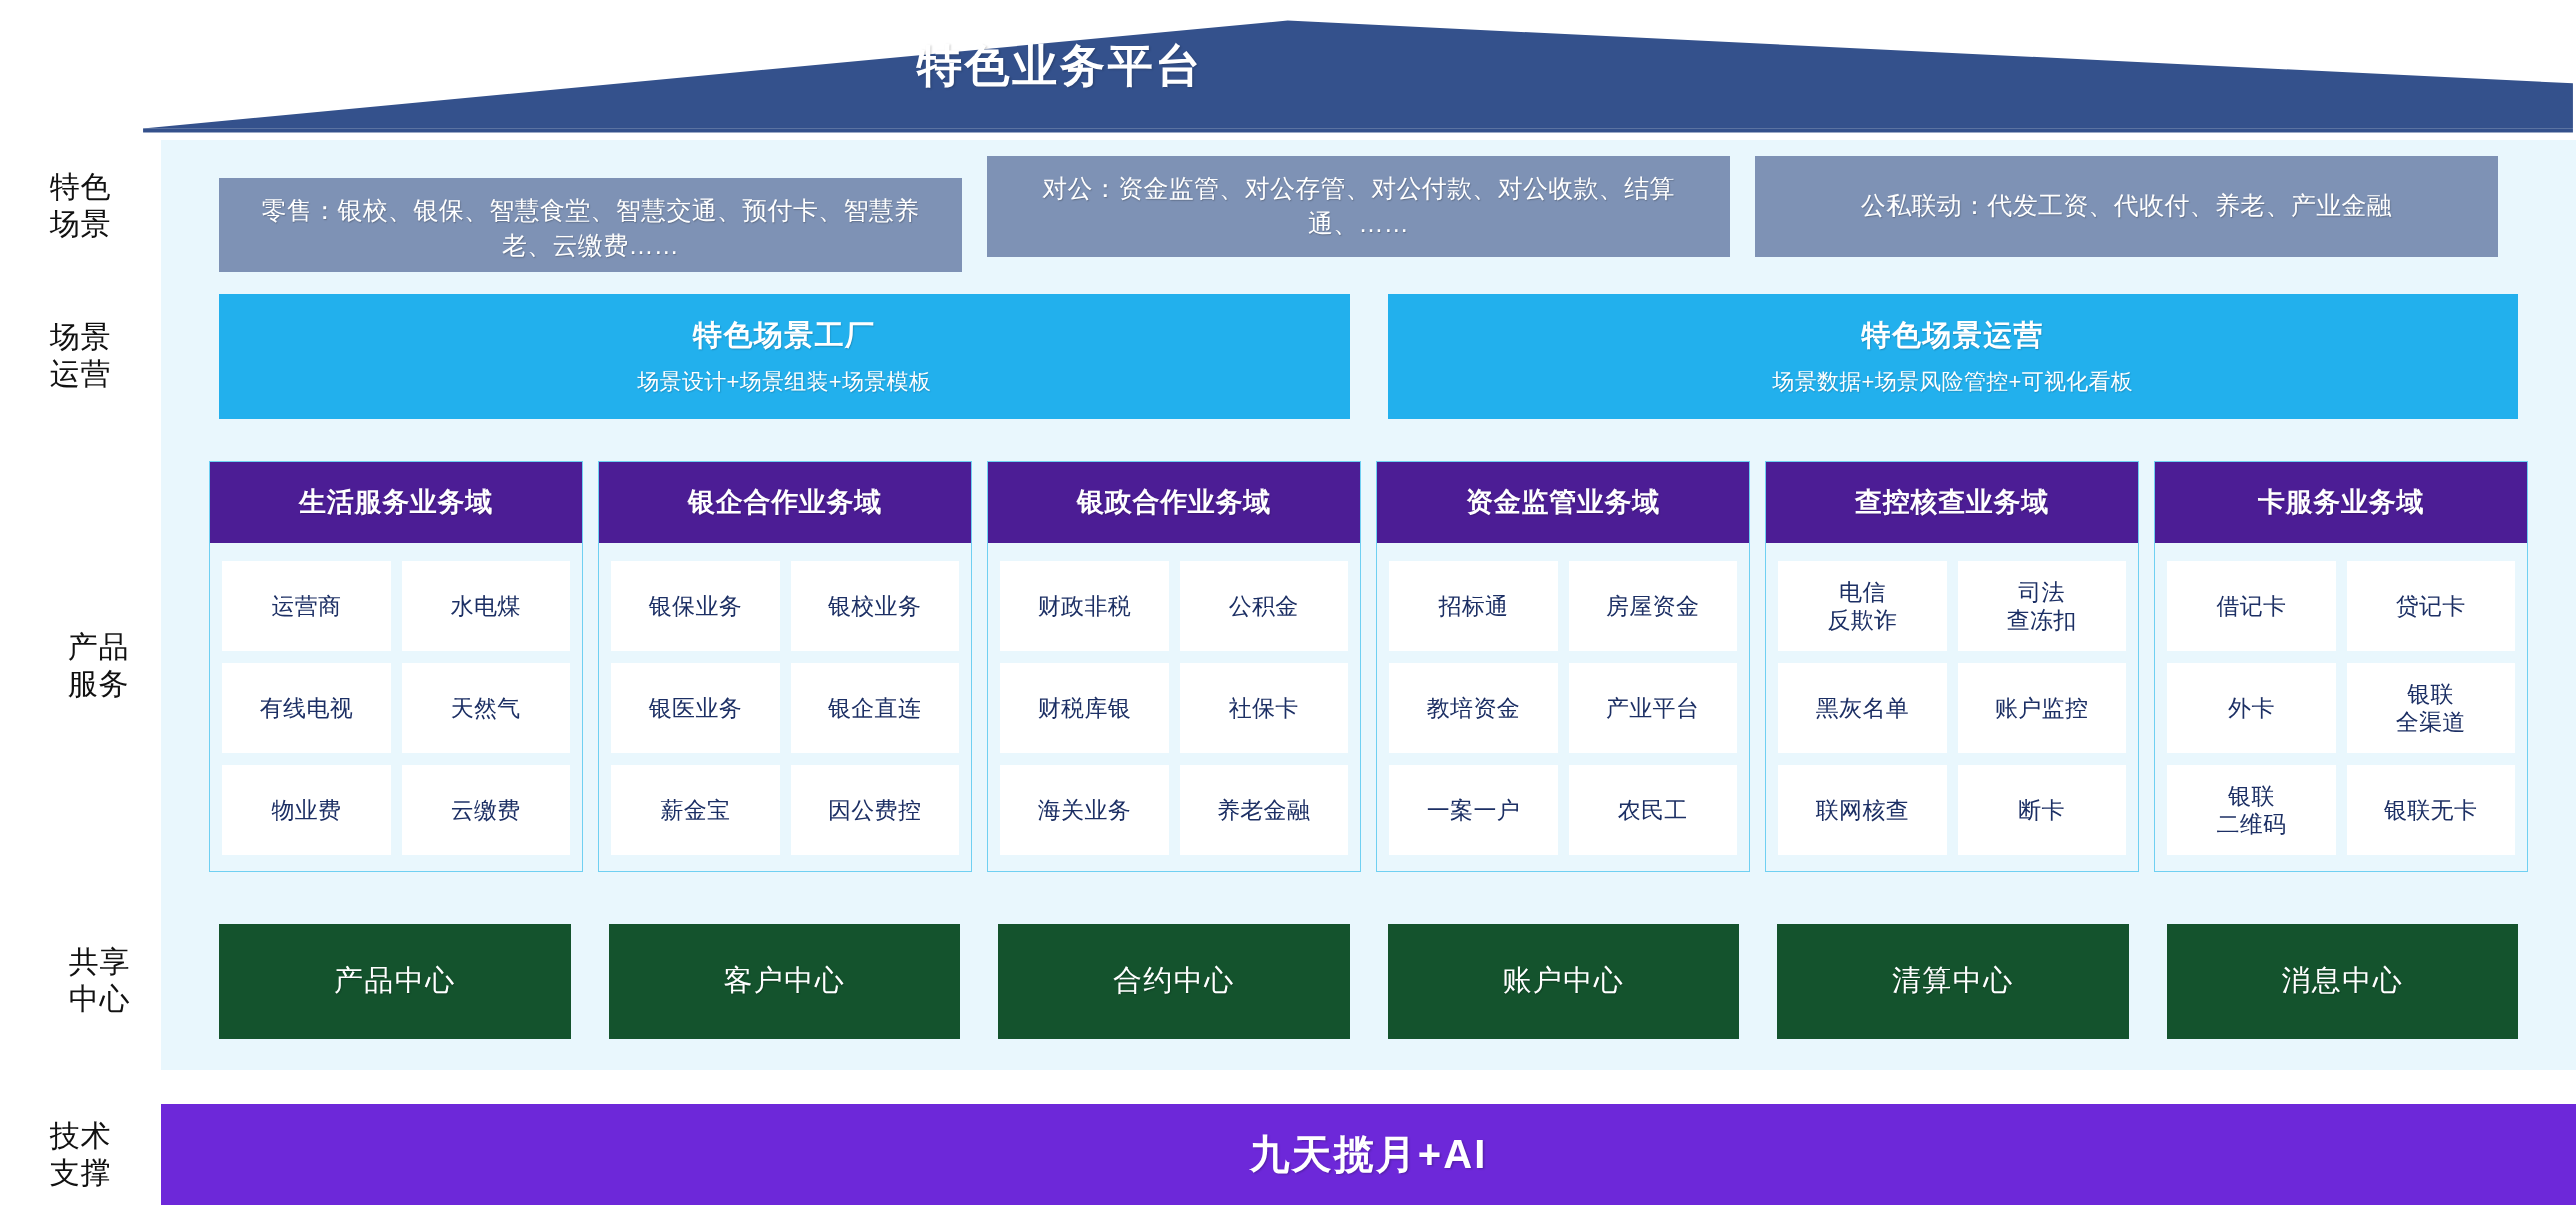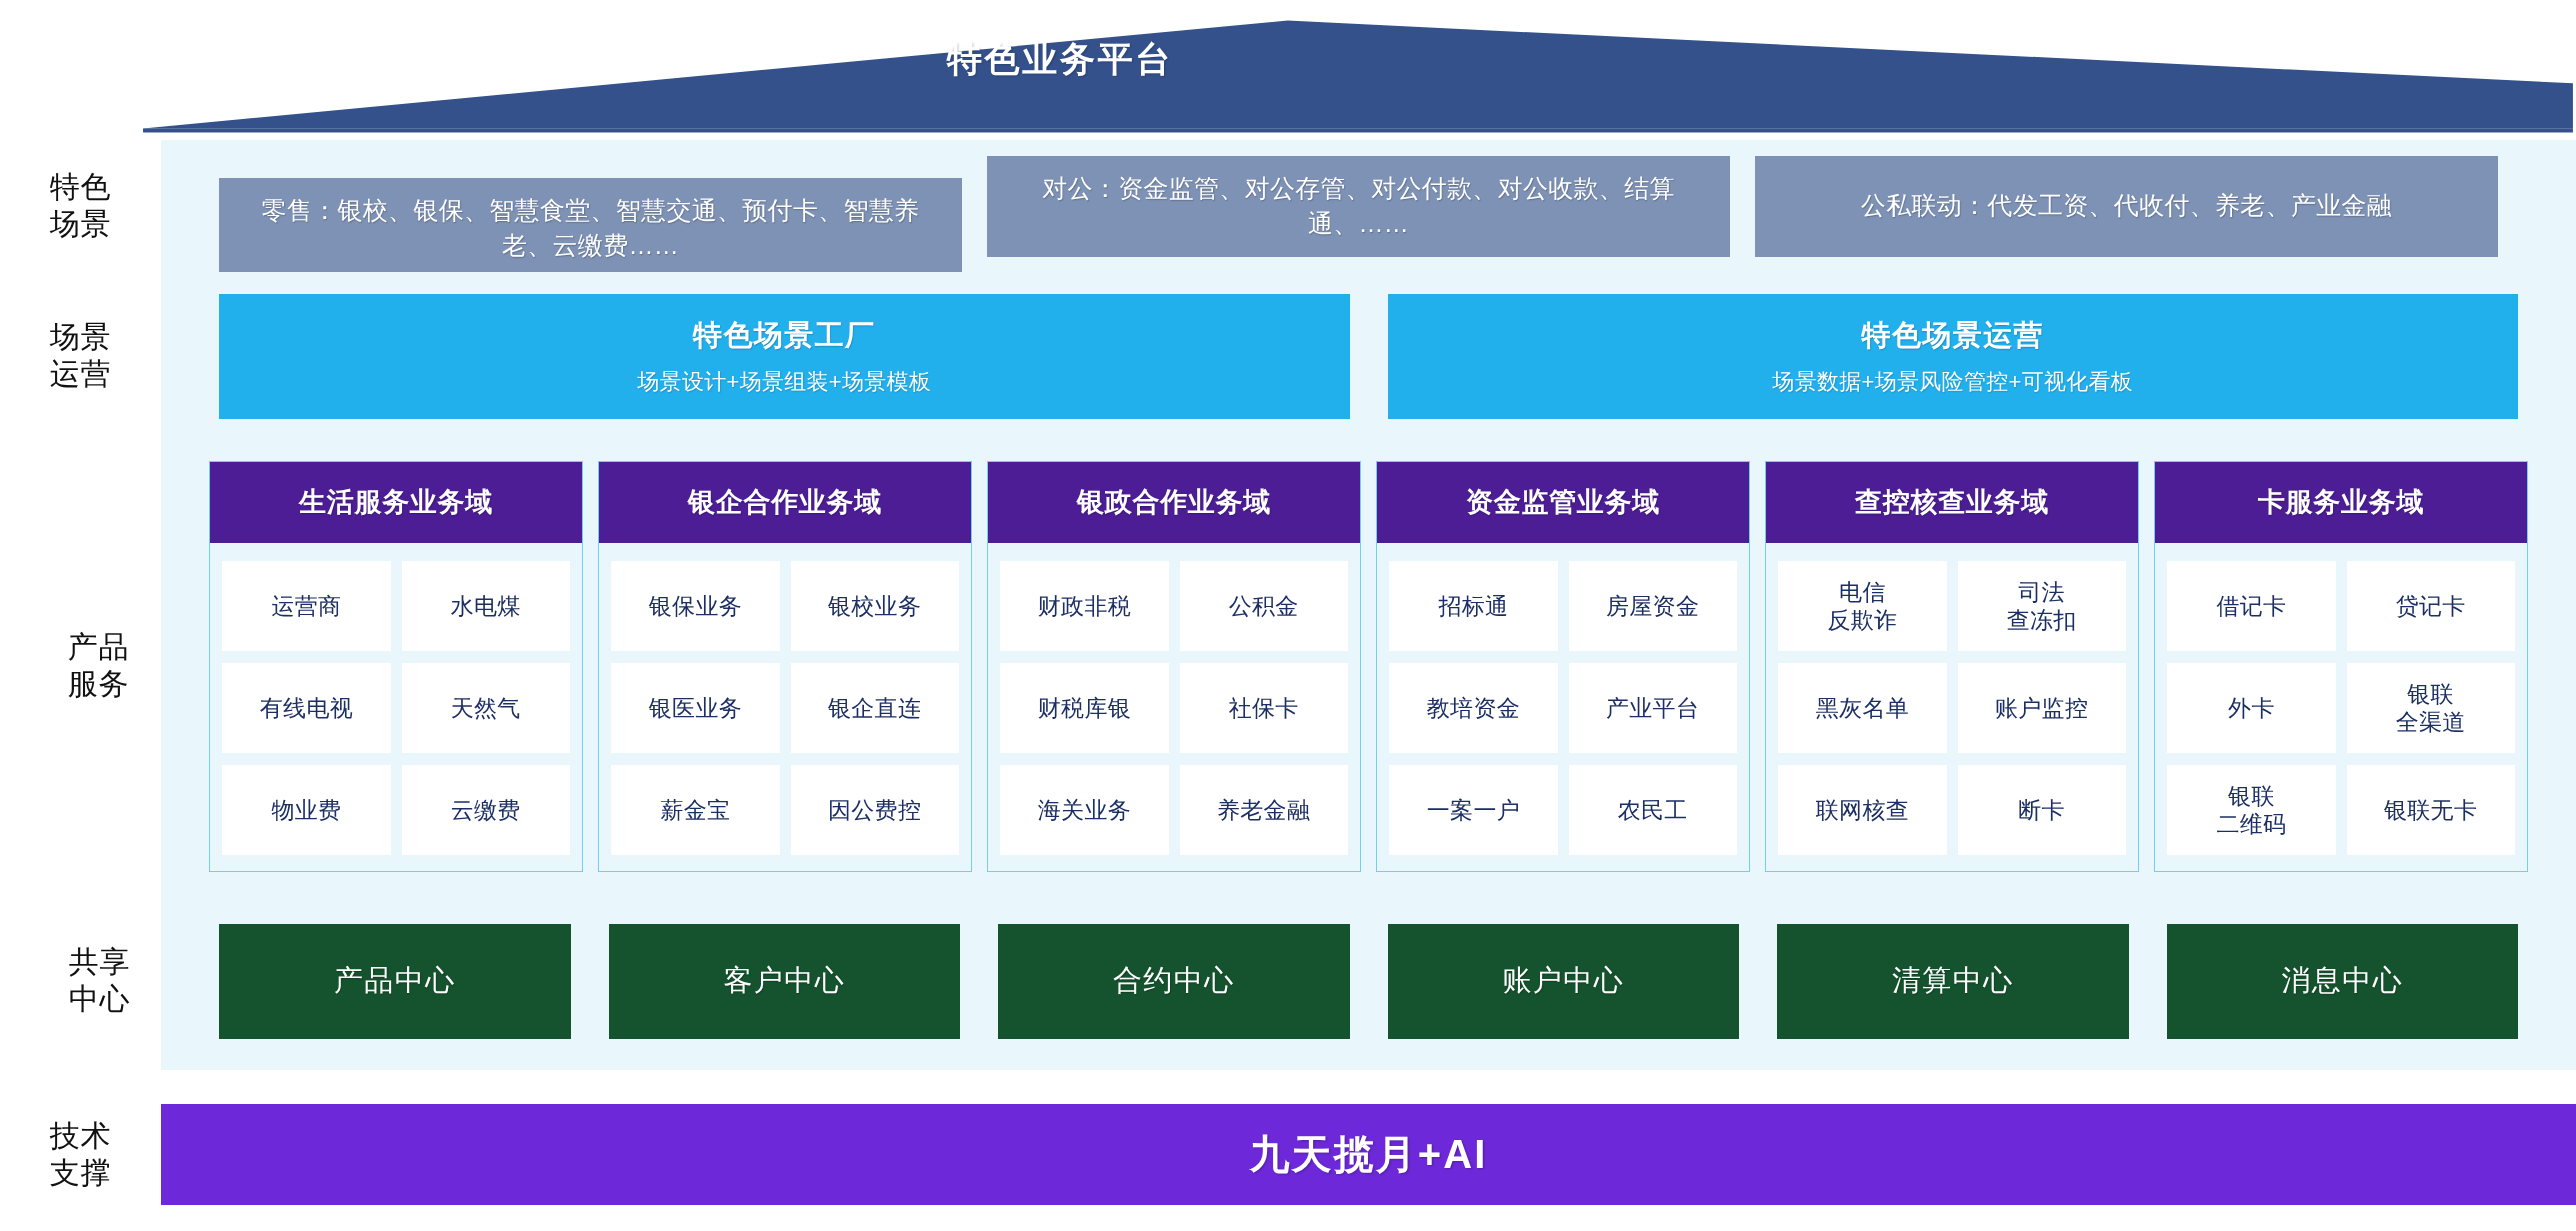--- a/index.html
+++ b/index.html
@@ -27,21 +27,21 @@
     height: 140px;
   }
   .roof-svg { position: absolute; left: 0; top: 0; }
   .roof-title {
     position: absolute;
     left: 0;
     top: 36px;
     width: 2120px;
     text-align: center;
     color: #ffffff;
-    font-size: 35px;
+    font-size: 45px;
     font-weight: bold;
     letter-spacing: 2.7px;
     text-shadow: 1.4px 1.4px 2.1px rgba(0,0,0,0.18);
   }
   .row-label {
     position: absolute;
     left: 0;
     width: 161px;
     display: flex;
     flex-direction: column;

